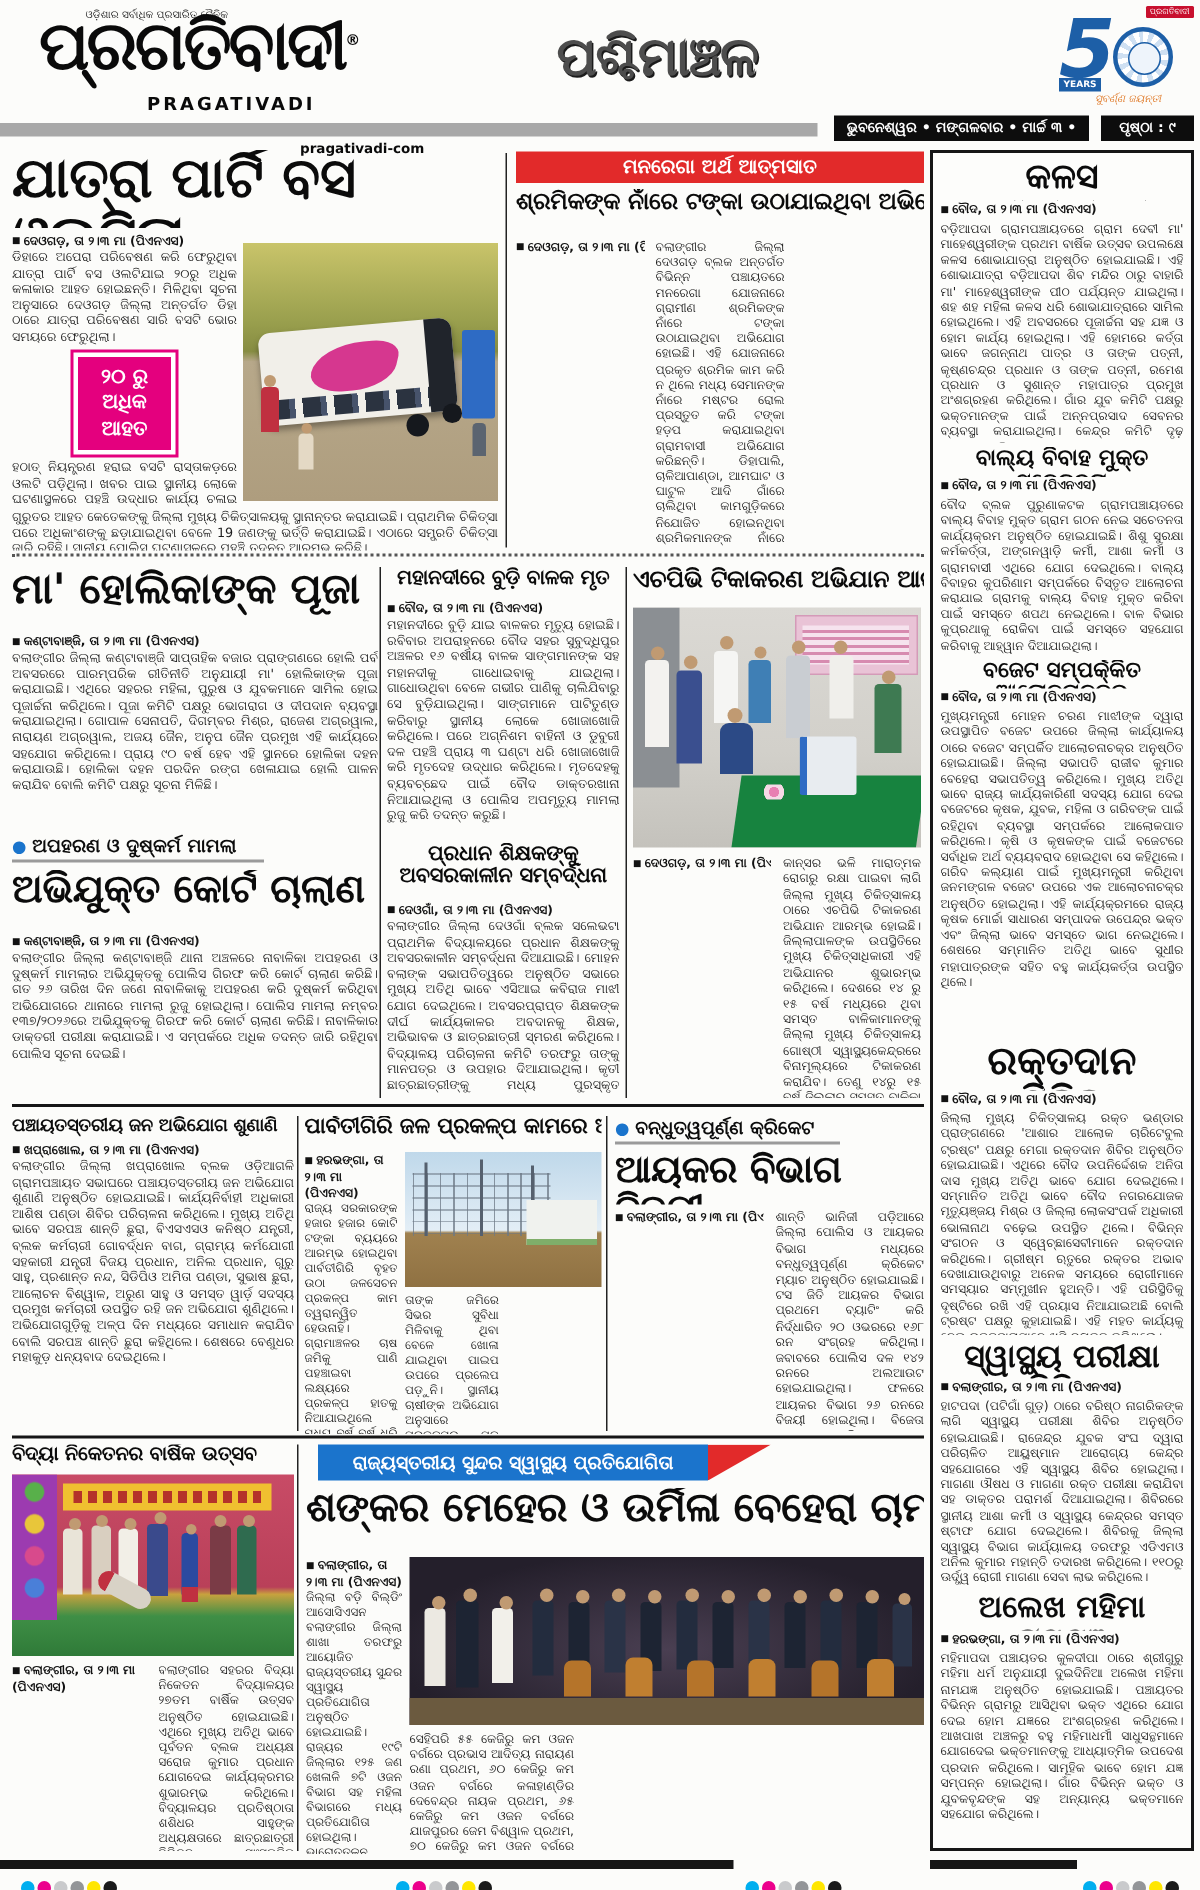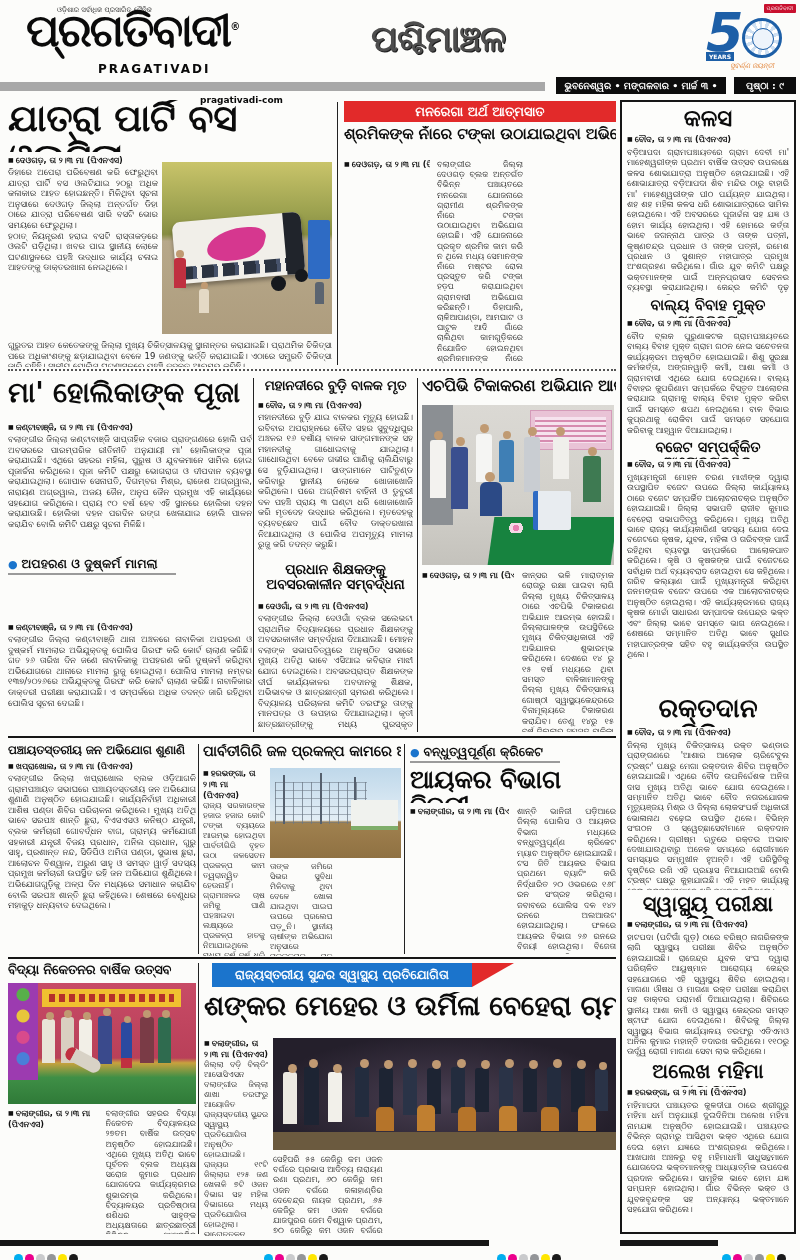--- a/index.html
+++ b/index.html
@@ -53,20 +53,21 @@
   </div>
 
   <div class="abs" style="left:0;top:82px;width:545px;height:9px;background:#a8a8a8;"></div>
   <div class="abs banner" style="left:556px;top:77px;width:170px;height:17px;background:#0d0d0d;font-size:9.5px;line-height:17px;">ଭୁବନେଶ୍ୱର • ମଙ୍ଗଳବାର • ମାର୍ଚ୍ଚ ୩ • ୨୦୨୬</div>
   <div class="abs banner" style="left:734px;top:77px;width:62px;height:17px;background:#0d0d0d;font-size:9.5px;line-height:17px;">ପୃଷ୍ଠା : ୯</div>
 
   <div class="abs hl" style="left:8px;top:100px;width:324px;height:52px;font-size:37px;">ଯାତ୍ରା ପାର୍ଟି ବସ ଓଲଟିଲା</div>
   <div class="abs byline" style="left:8px;top:155px;width:200px;">ଦେଓଗଡ଼, ତା ୨।୩ ମା (ପିଏନଏସ)</div>
   <div class="abs" style="left:8px;top:167px;width:150px;height:171px;overflow:hidden;">
     <div class="bt">ଡିହାରେ ଅପେରା ପରିବେଷଣ କରି ଫେରୁଥିବା ଯାତ୍ରା ପାର୍ଟି ବସ ଓଲଟିଯାଇ ୨୦ରୁ ଅଧିକ କଳାକାର ଆହତ ହୋଇଛନ୍ତି। ମିଳିଥିବା ସୂଚନା ଅନୁସାରେ ଦେଓଗଡ଼ ଜିଲ୍ଲା ଅନ୍ତର୍ଗତ ଡିହା ଠାରେ ଯାତ୍ରା ପରିବେଷଣ ସାରି ବସଟି ଭୋର ସମୟରେ ଫେରୁଥିଲା।</div>
+    <div class="callout">୨୦ ରୁ ଅଧିକ ଆହତ</div>
     <div class="bt">ହଠାତ୍ ନିୟନ୍ତ୍ରଣ ହରାଇ ବସଟି ରାସ୍ତାକଡ଼ରେ ଓଲଟି ପଡ଼ିଥିଲା। ଖବର ପାଇ ସ୍ଥାନୀୟ ଲୋକେ ଘଟଣାସ୍ଥଳରେ ପହଞ୍ଚି ଉଦ୍ଧାର କାର୍ଯ୍ୟ ଚଳାଇ ଆହତଙ୍କୁ ଡାକ୍ତରଖାନା ନେଇଥିଲେ।</div>
   </div>
 
   <div class="abs photo" style="left:162px;top:162px;width:170px;height:172px;background:
        linear-gradient(#c9c46a 0%,#9aa04e 30%,#868c42 42%,#b7a88a 46%,#ae9d7e 100%);">
     <div class="abs" style="left:0;top:0;width:100%;height:42%;background:
          radial-gradient(circle at 15% 40%, #c6c767 0 8%, transparent 9%),
          radial-gradient(circle at 45% 25%, #6f7634 0 10%, transparent 11%),
          radial-gradient(circle at 75% 45%, #c9c褐66 0 7%, transparent 8%),
          radial-gradient(circle at 90% 20%, #7d8340 0 12%, transparent 13%);"></div>
@@ -122,20 +123,21 @@
     <div class="rc-body" style="height:118px;">ମହିମାପଦା ପଞ୍ଚାୟତର କୁଳଦୀପା ଠାରେ ଶ୍ରୀଗୁରୁ ମହିମା ଧର୍ମ ଅନୁଯାୟୀ ଦୁଇଦିନିଆ ଅଲେଖ ମହିମା ନାମଯଜ୍ଞ ଅନୁଷ୍ଠିତ ହୋଇଯାଇଛି। ପଞ୍ଚାୟତର ବିଭିନ୍ନ ଗ୍ରାମରୁ ଆସିଥିବା ଭକ୍ତ ଏଥିରେ ଯୋଗ ଦେଇ ହୋମ ଯଜ୍ଞରେ ଅଂଶଗ୍ରହଣ କରିଥିଲେ। ଆଖପାଖ ଅଞ୍ଚଳରୁ ବହୁ ମହିମାଧର୍ମୀ ସାଧୁସନ୍ଥମାନେ ଯୋଗଦେଇ ଭକ୍ତମାନଙ୍କୁ ଆଧ୍ୟାତ୍ମିକ ଉପଦେଶ ପ୍ରଦାନ କରିଥିଲେ। ସାମୂହିକ ଭାବେ ହୋମ ଯଜ୍ଞ ସମ୍ପନ୍ନ ହୋଇଥିଲା। ଗାଁର ବିଭିନ୍ନ ଭକ୍ତ ଓ ଯୁବକବୃନ୍ଦଙ୍କ ସହ ଅନ୍ୟାନ୍ୟ ଭକ୍ତମାନେ ସହଯୋଗ କରିଥିଲେ।</div>
   </div>
 
   <div class="abs dotrule" style="left:8px;top:369px;width:608px;"></div>
 
   <div class="abs hl" style="left:8px;top:378px;width:244px;height:40px;font-size:28px;">ମା' ହୋଲିକାଙ୍କ ପୂଜା</div>
   <div class="abs byline" style="left:8px;top:422px;width:244px;">କଣ୍ଟାବାଞ୍ଜି, ତା ୨।୩ ମା (ପିଏନଏସ)</div>
   <div class="abs bt" style="left:8px;top:434px;width:244px;height:116px;">ବଲାଙ୍ଗୀର ଜିଲ୍ଲା କଣ୍ଟାବାଞ୍ଜି ସାପ୍ତାହିକ ବଜାର ପ୍ରାଙ୍ଗଣରେ ହୋଲି ପର୍ବ ଅବସରରେ ପାରମ୍ପରିକ ରୀତିନୀତି ଅନୁଯାୟୀ ମା' ହୋଲିକାଙ୍କ ପୂଜା କରାଯାଇଛି। ଏଥିରେ ସହରର ମହିଳା, ପୁରୁଷ ଓ ଯୁବକମାନେ ସାମିଲ ହୋଇ ପୂଜାର୍ଚ୍ଚନା କରିଥିଲେ। ପୂଜା କମିଟି ପକ୍ଷରୁ ଭୋଗରାଗ ଓ ଦୀପଦାନ ବ୍ୟବସ୍ଥା କରାଯାଇଥିଲା। ଗୋପାଳ ସେନାପତି, ଦିଗମ୍ବର ମିଶ୍ର, ରାଜେଶ ଅଗ୍ରୱାଲ, ନାରାୟଣ ଅଗ୍ରୱାଲ, ଅଜୟ ଜୈନ, ଅନୁପ ଜୈନ ପ୍ରମୁଖ ଏହି କାର୍ଯ୍ୟରେ ସହଯୋଗ କରିଥିଲେ। ପ୍ରାୟ ୯୦ ବର୍ଷ ହେବ ଏହି ସ୍ଥାନରେ ହୋଲିକା ଦହନ କରାଯାଉଛି। ହୋଲିକା ଦହନ ପରଦିନ ରଙ୍ଗ ଖେଳାଯାଇ ହୋଲି ପାଳନ କରାଯିବ ବୋଲି କମିଟି ପକ୍ଷରୁ ସୂଚନା ମିଳିଛି।</div>
   <div class="abs kick" style="left:8px;top:556px;width:244px;">ଅପହରଣ ଓ ଦୁଷ୍କର୍ମ ମାମଲା</div>
   <div class="abs kickbar" style="left:8px;top:573px;width:168px;"></div>
+  <div class="abs hl" style="left:8px;top:580px;width:244px;height:38px;font-size:26px;">ଅଭିଯୁକ୍ତ କୋର୍ଟ ଚାଲାଣ</div>
   <div class="abs byline" style="left:8px;top:622px;width:244px;">କଣ୍ଟାବାଞ୍ଜି, ତା ୨।୩ ମା (ପିଏନଏସ)</div>
   <div class="abs bt" style="left:8px;top:634px;width:244px;height:98px;">ବଲାଙ୍ଗୀର ଜିଲ୍ଲା କଣ୍ଟାବାଞ୍ଜି ଥାନା ଅଞ୍ଚଳରେ ନାବାଳିକା ଅପହରଣ ଓ ଦୁଷ୍କର୍ମ ମାମଲାର ଅଭିଯୁକ୍ତକୁ ପୋଲିସ ଗିରଫ କରି କୋର୍ଟ ଚାଲାଣ କରିଛି। ଗତ ୨୬ ତାରିଖ ଦିନ ଜଣେ ନାବାଳିକାକୁ ଅପହରଣ କରି ଦୁଷ୍କର୍ମ କରିଥିବା ଅଭିଯୋଗରେ ଥାନାରେ ମାମଲା ରୁଜୁ ହୋଇଥିଲା। ପୋଲିସ ମାମଲା ନମ୍ବର ୧୩୭/୨୦୨୬ରେ ଅଭିଯୁକ୍ତକୁ ଗିରଫ କରି କୋର୍ଟ ଚାଲାଣ କରିଛି। ନାବାଳିକାର ଡାକ୍ତରୀ ପରୀକ୍ଷା କରାଯାଇଛି। ଏ ସମ୍ପର୍କରେ ଅଧିକ ତଦନ୍ତ ଜାରି ରହିଥିବା ପୋଲିସ ସୂଚନା ଦେଇଛି।</div>
 
   <div class="abs vr" style="left:253px;top:378px;height:354px;"></div>
 
   <div class="abs hl" style="left:258px;top:378px;width:155px;height:20px;font-size:13.5px;text-align:center;">ମହାନଦୀରେ ବୁଡ଼ି ବାଳକ ମୃତ</div>
   <div class="abs byline" style="left:258px;top:400px;width:155px;">ବୌଦ, ତା ୨।୩ ମା (ପିଏନଏସ)</div>
   <div class="abs bt" style="left:258px;top:412px;width:155px;height:146px;">ମହାନଦୀରେ ବୁଡ଼ି ଯାଇ ବାଳକର ମୃତ୍ୟୁ ହୋଇଛି। ରବିବାର ଅପରାହ୍ନରେ ବୌଦ ସହର ସୁବୁଦ୍ଧିପୁର ଅଞ୍ଚଳର ୧୬ ବର୍ଷୀୟ ବାଳକ ସାଙ୍ଗମାନଙ୍କ ସହ ମହାନଦୀକୁ ଗାଧୋଇବାକୁ ଯାଇଥିଲା। ଗାଧୋଉଥିବା ବେଳେ ଗଭୀର ପାଣିକୁ ଚାଲିଯିବାରୁ ସେ ବୁଡ଼ିଯାଇଥିଲା। ସାଙ୍ଗମାନେ ପାଟିତୁଣ୍ଡ କରିବାରୁ ସ୍ଥାନୀୟ ଲୋକେ ଖୋଜାଖୋଜି କରିଥିଲେ। ପରେ ଅଗ୍ନିଶମ ବାହିନୀ ଓ ଡୁବୁରୀ ଦଳ ପହଞ୍ଚି ପ୍ରାୟ ୩ ଘଣ୍ଟା ଧରି ଖୋଜାଖୋଜି କରି ମୃତଦେହ ଉଦ୍ଧାର କରିଥିଲେ। ମୃତଦେହକୁ ବ୍ୟବଚ୍ଛେଦ ପାଇଁ ବୌଦ ଡାକ୍ତରଖାନା ନିଆଯାଇଥିଲା ଓ ପୋଲିସ ଅପମୃତ୍ୟୁ ମାମଲା ରୁଜୁ କରି ତଦନ୍ତ କରୁଛି।</div>
   <div class="abs hl" style="left:258px;top:562px;width:155px;height:36px;font-size:14px;text-align:center;">ପ୍ରଧାନ ଶିକ୍ଷକଙ୍କୁ ଅବସରକାଳୀନ ସମ୍ବର୍ଦ୍ଧନା</div>
   <div class="abs byline" style="left:258px;top:601px;width:155px;">ଦେଓଗାଁ, ତା ୨।୩ ମା (ପିଏନଏସ)</div>

